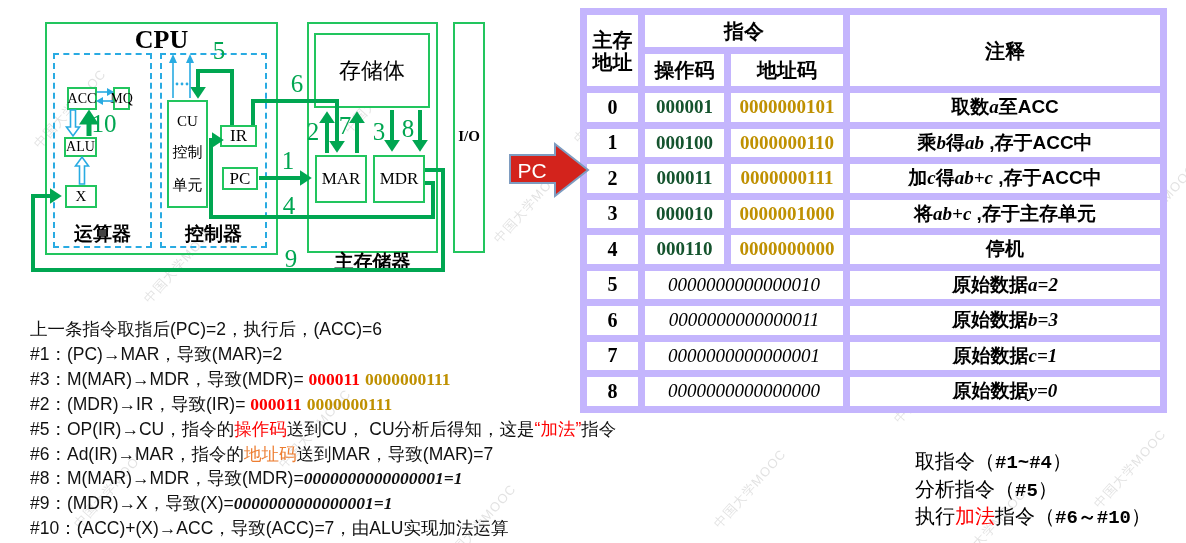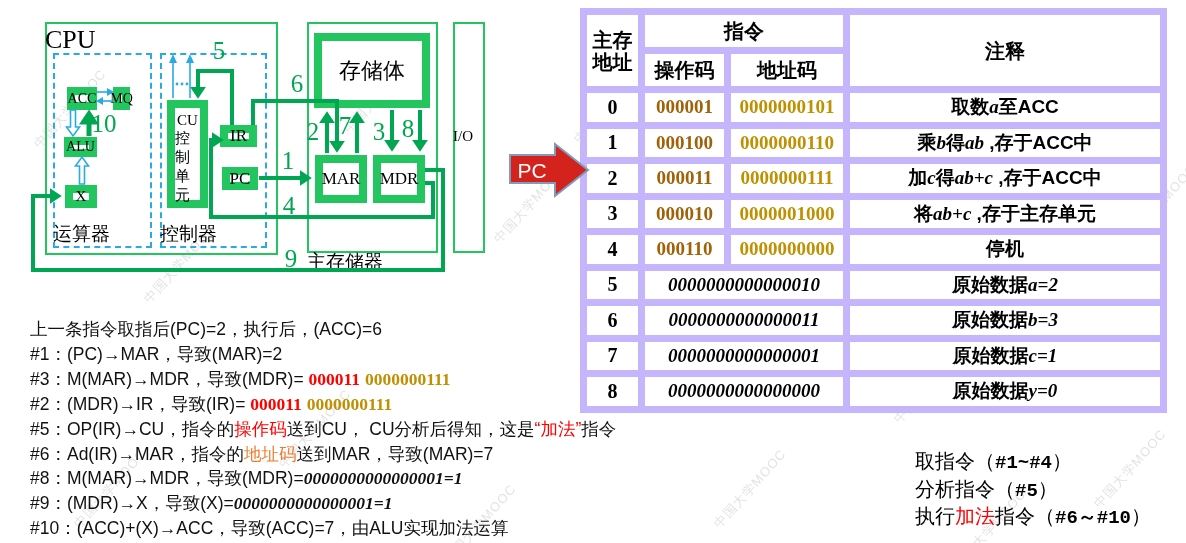--- a/index.html
+++ b/index.html
@@ -4,43 +4,43 @@
 <style>
   html,body{margin:0;padding:0;background:#fff;}
   #stage{position:relative;width:1186px;height:543px;background:#fff;overflow:hidden;
          font-family:"Liberation Sans","DejaVu Sans",sans-serif;color:#000;}
 
   
   .wm{position:absolute;transform:rotate(-48deg);color:rgba(150,150,150,.28);
       font-size:13px;letter-spacing:1px;white-space:nowrap;z-index:0;pointer-events:none;}
 
   
-  .dbox{position:absolute;box-sizing:border-box;border:8px solid #22c55e;background:#fff;
+  .dbox{position:absolute;box-sizing:border-box;border:2px solid #22c55e;background:#fff;
         display:flex;align-items:center;justify-content:center;
         font-family:"Liberation Serif","DejaVu Serif",serif;z-index:2;}
   .outer{background:transparent;z-index:1;border-width:2.5px;}
   .dashed{border:2px dashed #29abe2;background:transparent;z-index:1;}
-  .dlabel{position:absolute;z-index:2;font-weight:400;}
+  .dlabel{position:absolute;text-align:center;z-index:2;font-weight:700;}
   .serif{font-family:"Liberation Serif","DejaVu Serif",serif;}
 
   #svg-overlay{position:absolute;left:0;top:0;z-index:3;pointer-events:none;}
   .gnum{position:absolute;transform:translate(-50%,-50%);color:#00a651;z-index:4;
         font-family:"Liberation Serif","DejaVu Serif",serif;font-size:25px;}
 
   
   .mtable{position:absolute;left:580px;top:8px;border-collapse:collapse;table-layout:fixed;
           width:580px;z-index:2;background:#fff;border:3px solid #000;}
   .mtable th,.mtable td{border:7px solid #c4b5fd;padding:0;text-align:center;vertical-align:middle;}
   .mtable th{font-size:20px;font-weight:bold;line-height:22px;}
   .hrow{height:39px;}
   .drow{height:35.5px;}
   .c-addr{font-family:"Liberation Serif","DejaVu Serif",serif;font-weight:bold;font-size:20px;}
-  .c-op{font-family:"Liberation Serif","DejaVu Serif",serif;font-weight:bold;font-size:19px;color:#a16207;}
+  .c-op{font-family:"Liberation Serif","DejaVu Serif",serif;font-weight:bold;font-size:19px;color:#14532d;}
   .c-code{font-family:"Liberation Serif","DejaVu Serif",serif;font-weight:bold;font-size:19px;color:#bf9000;}
-  .c-data{font-family:"Liberation Serif","DejaVu Serif",serif;font-weight:bold;font-style:italic;font-size:19px;}
+  .c-data{font-family:"Liberation Serif","DejaVu Serif",serif;font-weight:normal;font-style:italic;font-size:19px;}
   .c-comment{font-weight:bold;font-size:19px;}
 
   
   .notes-left{position:absolute;left:30px;top:317px;font-size:17.5px;line-height:24.9px;
               white-space:nowrap;z-index:2;color:#111;}
   .notes-right{position:absolute;left:915px;top:449px;font-size:20px;line-height:25.5px;
                white-space:nowrap;z-index:2;font-family:"Liberation Serif","DejaVu Serif",serif;}
 
   
   .seg-red{color:#fe0000;}

